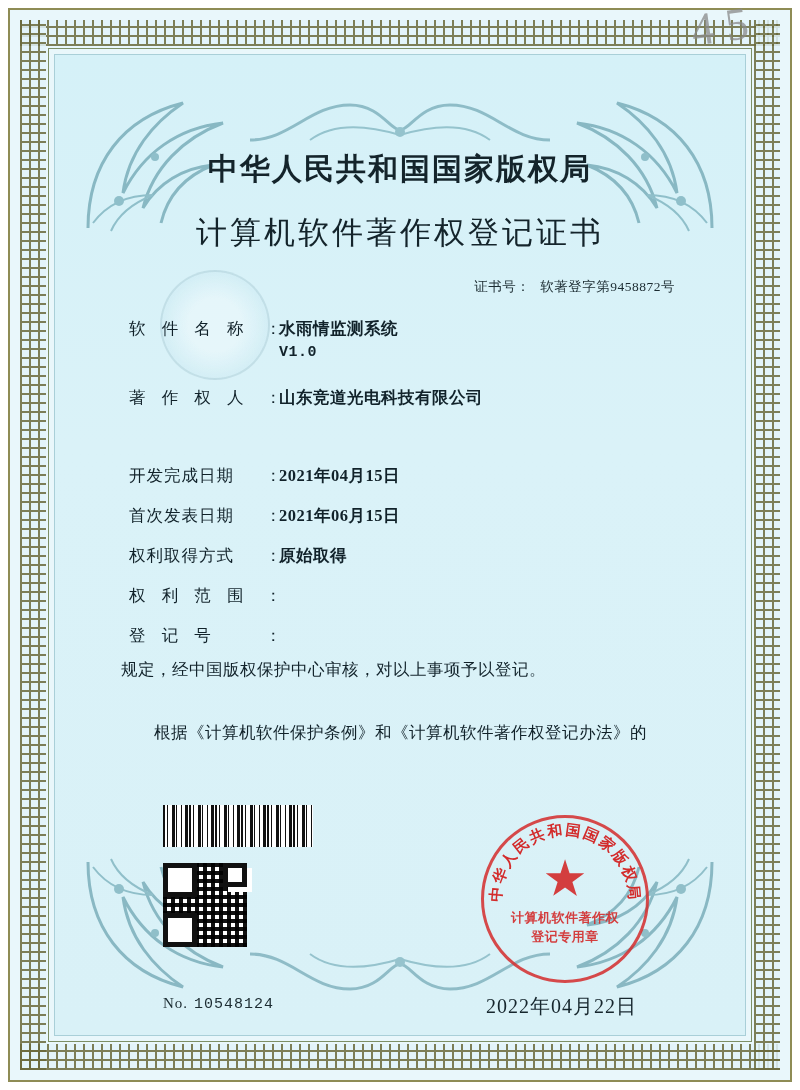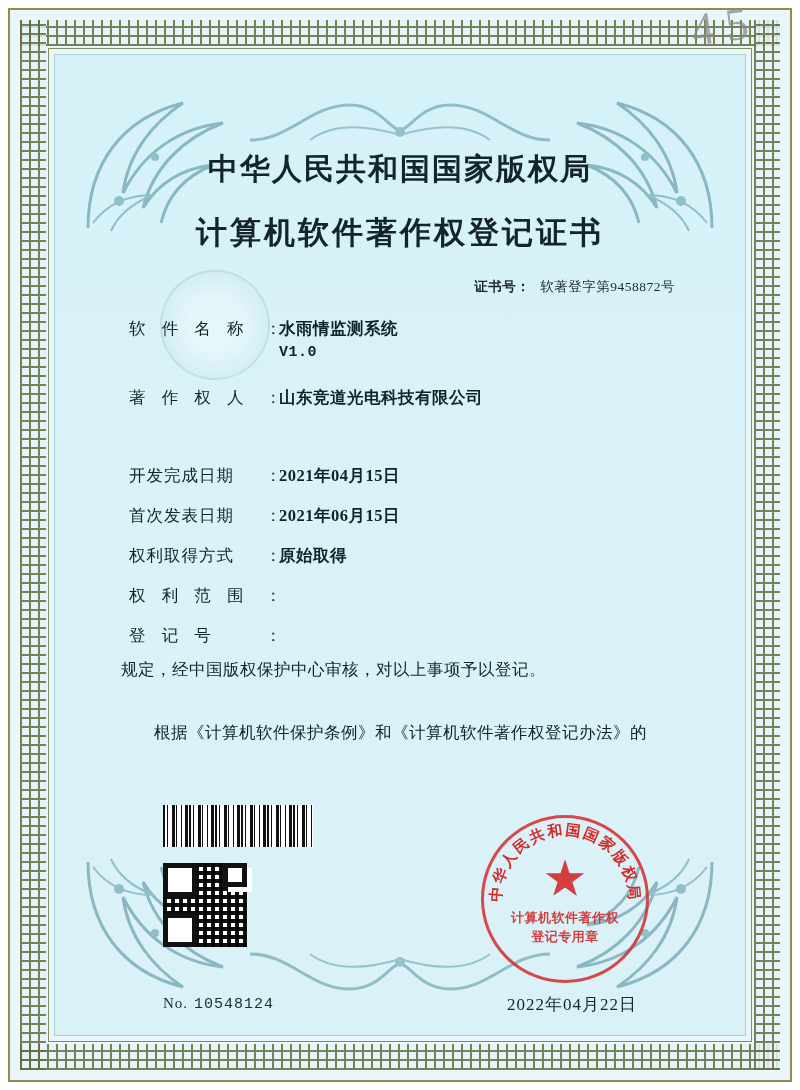--- a/index.html
+++ b/index.html
@@ -101,35 +101,35 @@
     text-align: center;
     font-size: 30px;
     font-weight: bold;
     letter-spacing: 2px;
     color: #14242b;
     margin-top: 34px;
   }
   .title-sub {
     text-align: center;
     font-size: 31px;
-    font-weight: bold;
+    font-weight: normal;
     letter-spacing: 3px;
     color: #14242b;
     margin-top: 22px;
   }
 
   .cert-no {
     text-align: right;
     font-size: 13.5px;
     color: #1b2b31;
     margin-top: 24px;
     margin-right: 10px;
     letter-spacing: .5px;
   }
-  .cert-no .label { margin-right: 10px; font-weight: bold; }
+  .cert-no .label { margin-right: 10px; }
 
   .field {
     display: flex;
     align-items: flex-start;
     margin-top: 22px;
     font-size: 16.5px;
     color: #11222a;
   }
   .field .f-label {
     width: 150px;
@@ -223,21 +223,21 @@
   }
   .serial .num {
     font-family: "Liberation Mono", "DejaVu Sans Mono", monospace;
     margin-left: 6px;
   }
 
   .issue-date {
     position: absolute;
     right: 108px;
     top: 938px;
-    font-size: 17px;
+    font-size: 20px;
     color: #16262d;
     letter-spacing: 1px;
     z-index: 6;
   }
 
   
   .seal {
     position: absolute;
     right: 96px;
     top: 760px;

